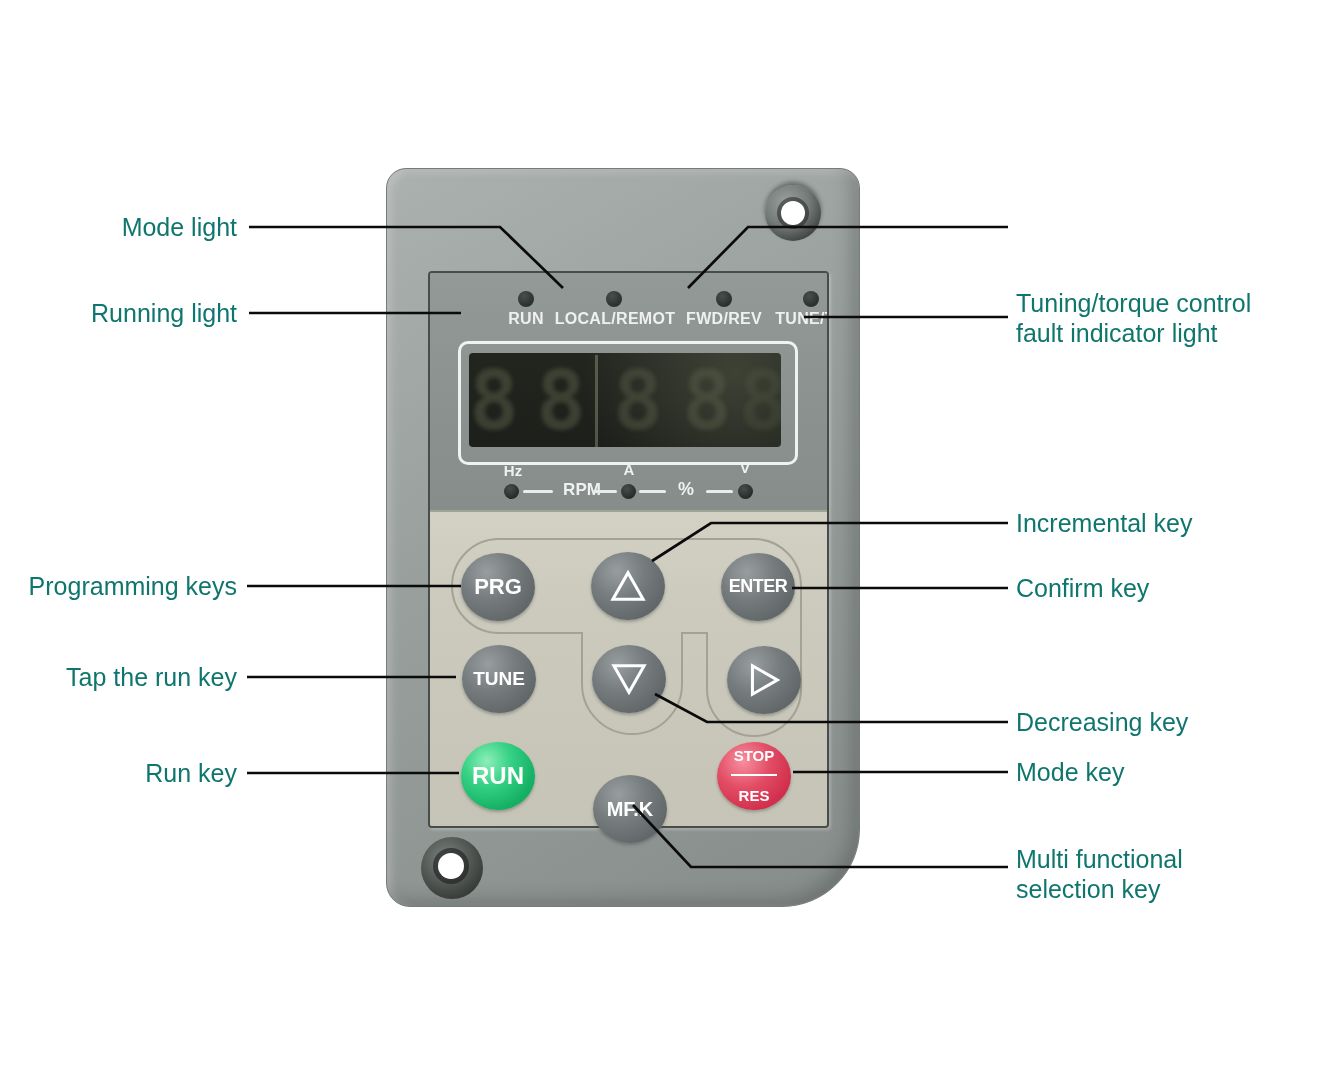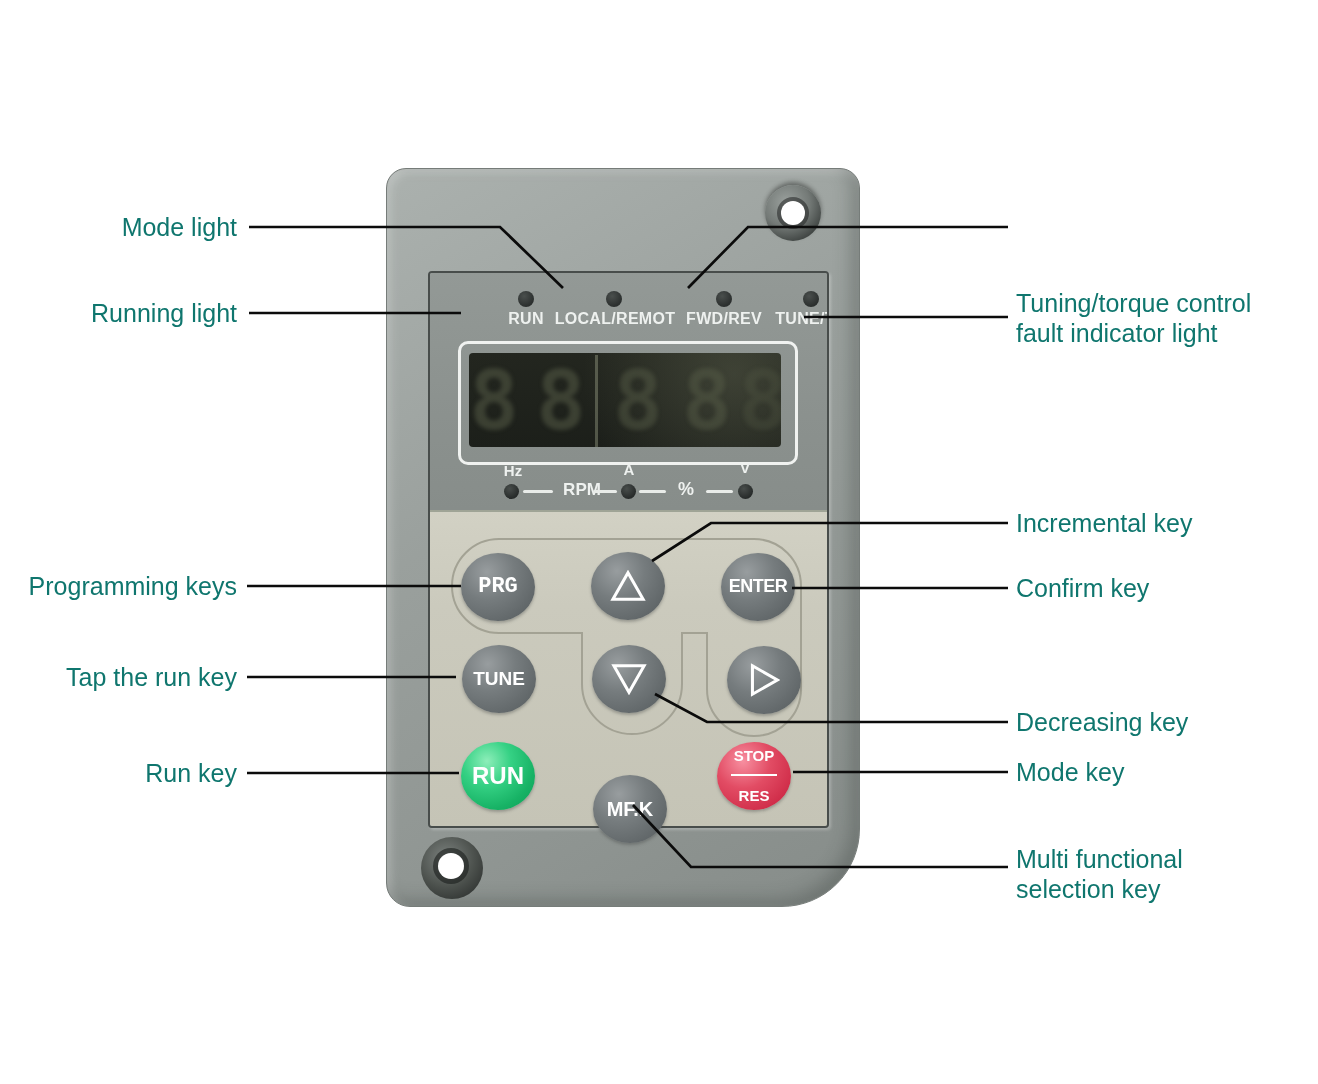--- a/index.html
+++ b/index.html
@@ -60,21 +60,21 @@
 
   
   .key{position:absolute;width:74px;height:68px;border-radius:50%;
        display:flex;align-items:center;justify-content:center;flex-direction:column;
        background:radial-gradient(circle at 35% 28%,#989d9f 0%,#767c7e 40%,#62686a 75%,#585e60 100%);
        color:#fff;font-weight:bold;border:none;cursor:pointer;
        box-shadow:0 2px 3px rgba(60,64,62,.35);}
   .key span{line-height:1.1;}
   .key.green{background:radial-gradient(circle at 35% 28%,#8deeb9 0%,#35d184 35%,#17b265 70%,#0f9c57 100%);}
   .key.red{background:radial-gradient(circle at 35% 28%,#f78fa0 0%,#e24c64 40%,#d12f4b 75%,#bc2440 100%);}
-  .k-prg{font-size:22px;font-family:Liberation Mono, monospace;}
+  .k-prg{font-size:22px;}
   .k-enter{font-size:18px;letter-spacing:-.5px;}
   .k-quick{font-size:19px;}
   .k-run{font-size:24px;}
   .k-mfk{font-size:20px;}
   .k-stop{font-size:15px;}
   .k-stop .top{border-bottom:2px solid #fff;padding:0 3px 10px;}
   .k-stop .bot{padding-top:12px;}
 
   .outline-svg{position:absolute;left:41px;top:339px;pointer-events:none;}
 

